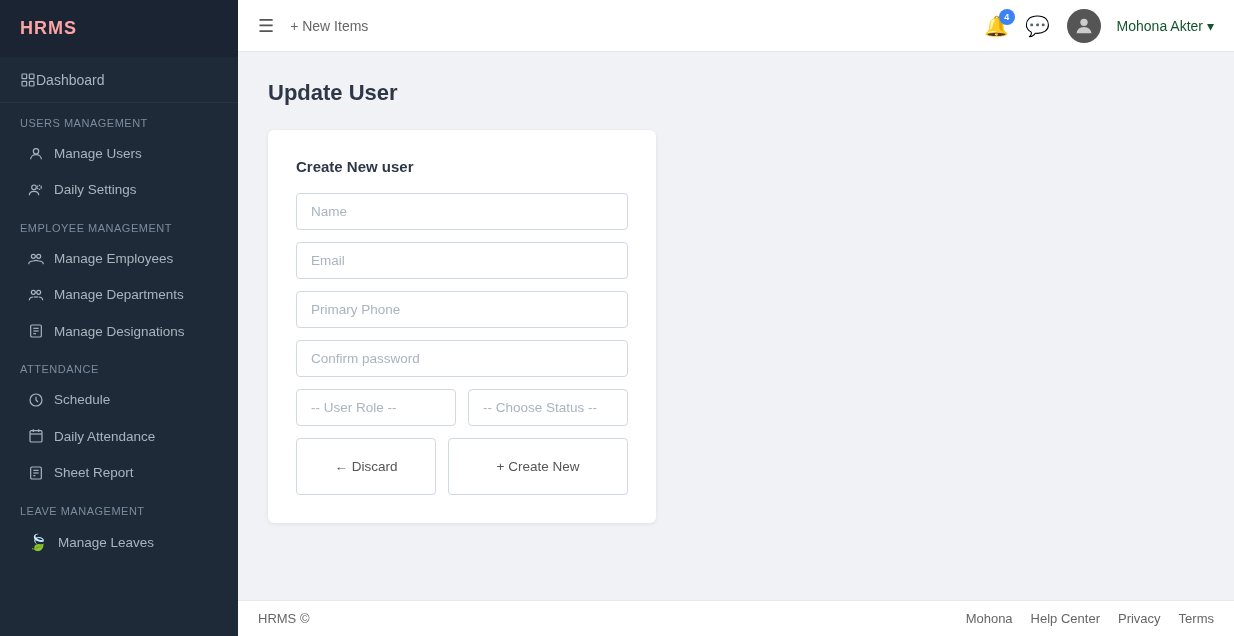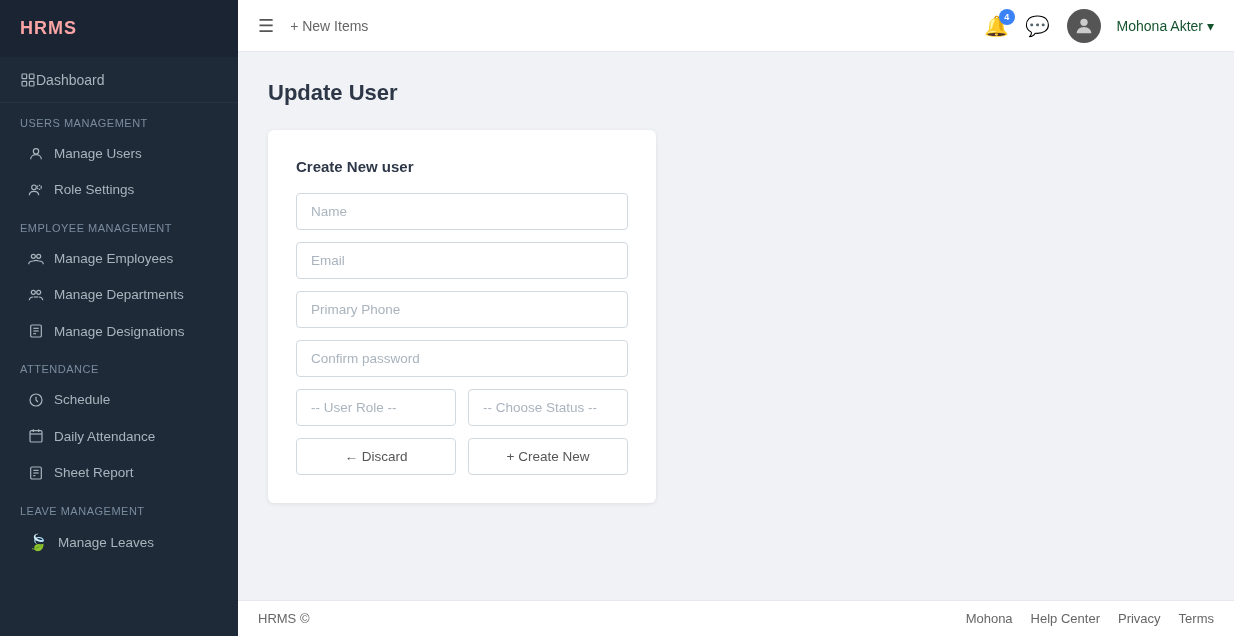--- a/index.html
+++ b/index.html
@@ -179,35 +179,34 @@
       flex: 1;
       margin-bottom: 0;
     }
     .form-actions {
       display: flex;
       gap: 12px;
       margin-top: 4px;
     }
     .btn-discard {
       flex: 1;
-      padding: 10px;
       border: 1px solid #d1d9e0;
       background: #fff;
       border-radius: 4px;
       font-size: 13.5px;
       color: #555;
       cursor: pointer;
       display: flex;
       align-items: center;
       justify-content: center;
       gap: 6px;
     }
     .btn-create {
       flex: 1;
-      padding: 10px;
+      padding: 20px;
       border: 1px solid #d1d9e0;
       background: #fff;
       border-radius: 4px;
       font-size: 13.5px;
       color: #555;
       cursor: pointer;
       display: flex;
       align-items: center;
       justify-content: center;
       gap: 6px;
@@ -259,21 +258,21 @@
     <span>Manage Users</span>
   </div>
   <div class="sidebar-item">
     <span>
       <svg width="16" height="16" fill="none" stroke="#aab4be" stroke-width="1.8" viewBox="0 0 24 24">
         <circle cx="9" cy="8" r="3.5"></circle>
           <path d="M2 20c0-3.5 3-6 7-6s7 2.5 7 6"></path>
         <circle cx="17" cy="8" r="3" stroke-dasharray="2 1"></circle>
       </svg>
     </span>
-    <span>Role Settings</span>
+    <span>Daily Settings</span>
   </div>
 
   <div class="sidebar-section-label">Employee Management</div>
   <div class="sidebar-item">
     <span>
       <svg width="16" height="16" fill="none" stroke="#aab4be" stroke-width="1.8" viewBox="0 0 24 24">
         <circle cx="8" cy="8" r="3"></circle>
           <circle cx="16" cy="8" r="3"></circle>
         <path d="M1 20c0-3 3-5 7-5"></path>
           <path d="M23 20c0-3-3-5-7-5"></path>

